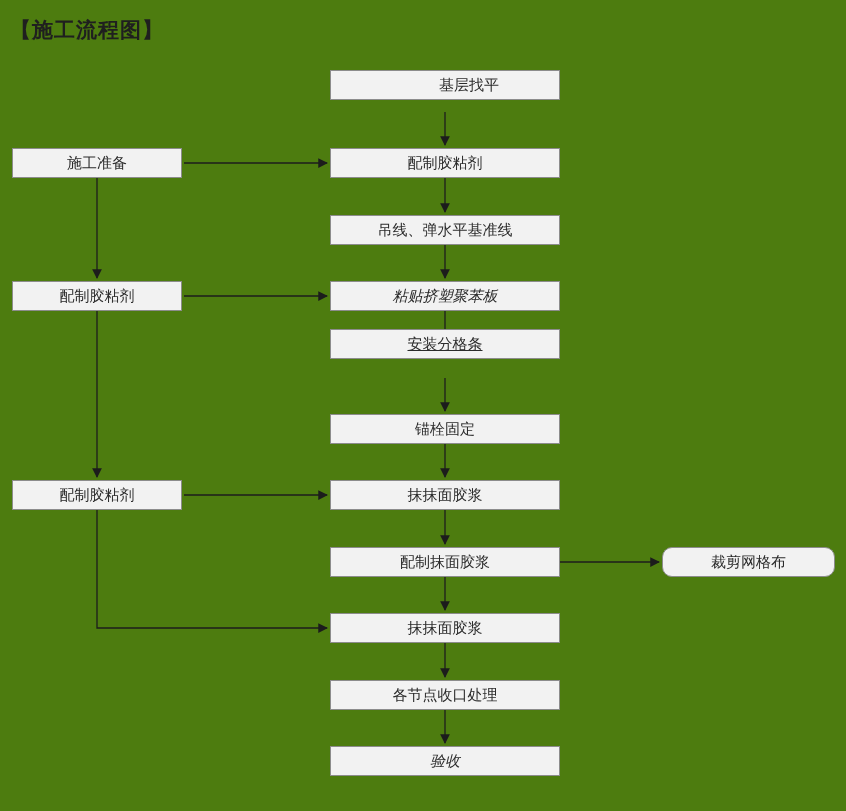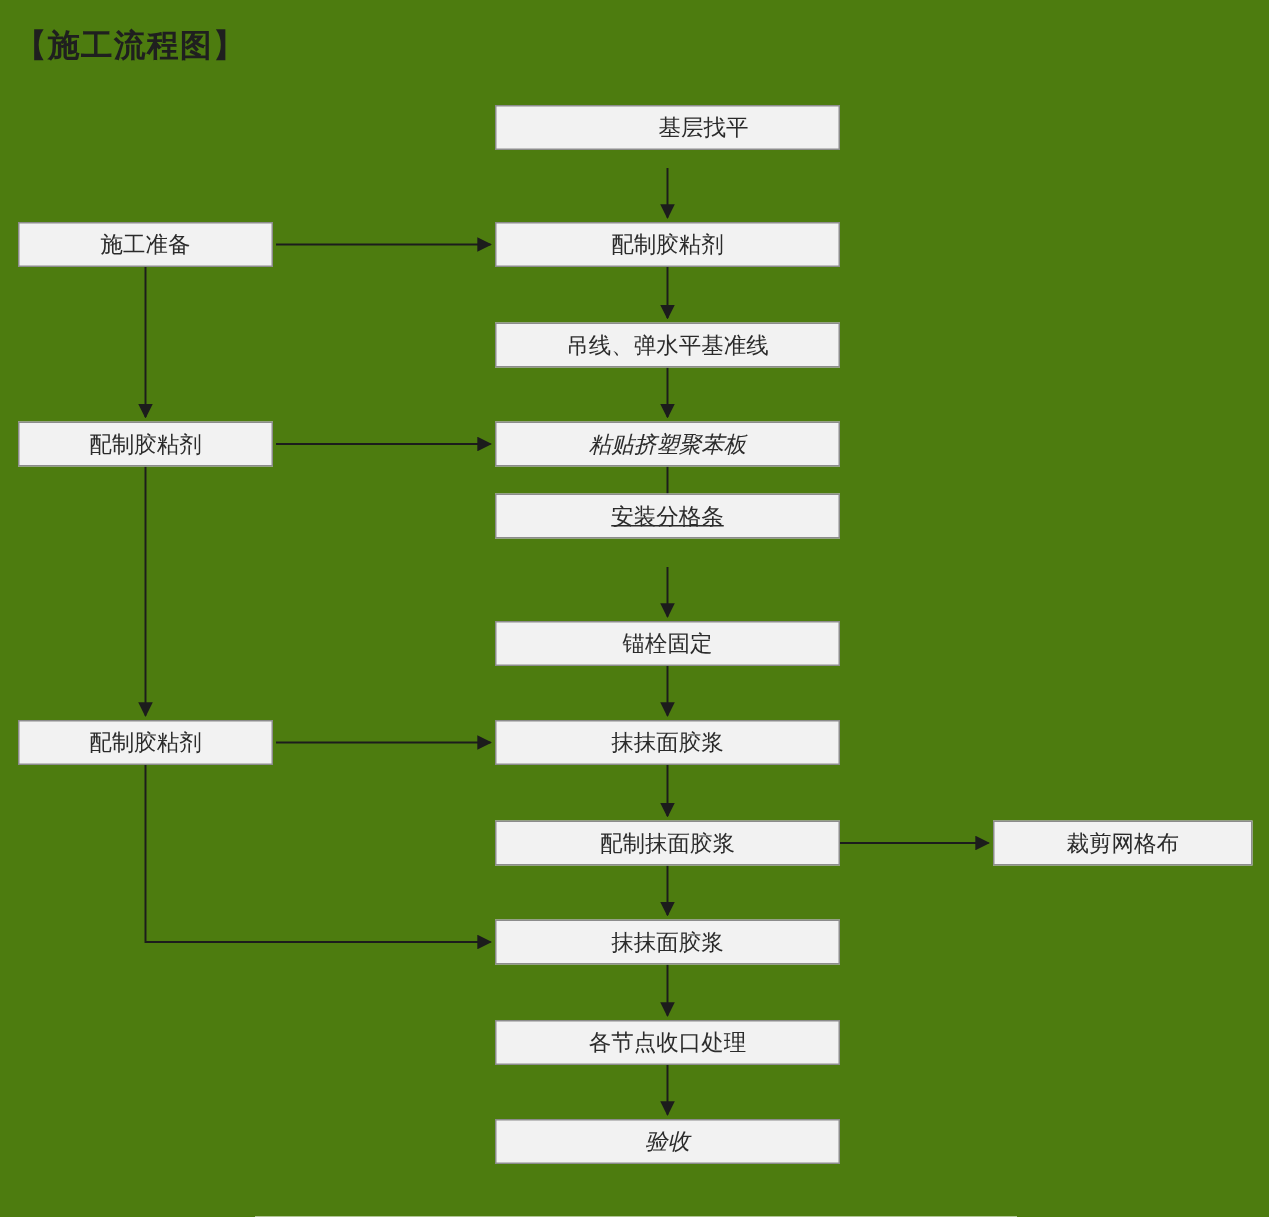--- a/index.html
+++ b/index.html
@@ -32,21 +32,21 @@
     background: #f2f2f2;
     display: flex;
     align-items: center;
     justify-content: center;
     font-size: 15px;
     color: #2b2b2b;
     white-space: nowrap;
   }
   .main { left: 330px; width: 230px; }
   .side-left { left: 12px; width: 170px; }
-  .side-right { left: 662px; width: 173px; }
+  .side-right { left: 662px; width: 173px; border-radius: 10px; }
 
   .r0  { top: 70px; padding-left: 48px; }
   .r1  { top: 148px; }
   .r2  { top: 215px; }
   .r3  { top: 281px; font-style: italic; }
   .r4  { top: 329px; text-decoration: underline; }
   .r5  { top: 414px; font-family: Liberation Serif, serif; }
   .r6  { top: 480px; }
   .r7  { top: 547px; }
   .r8  { top: 613px; }

